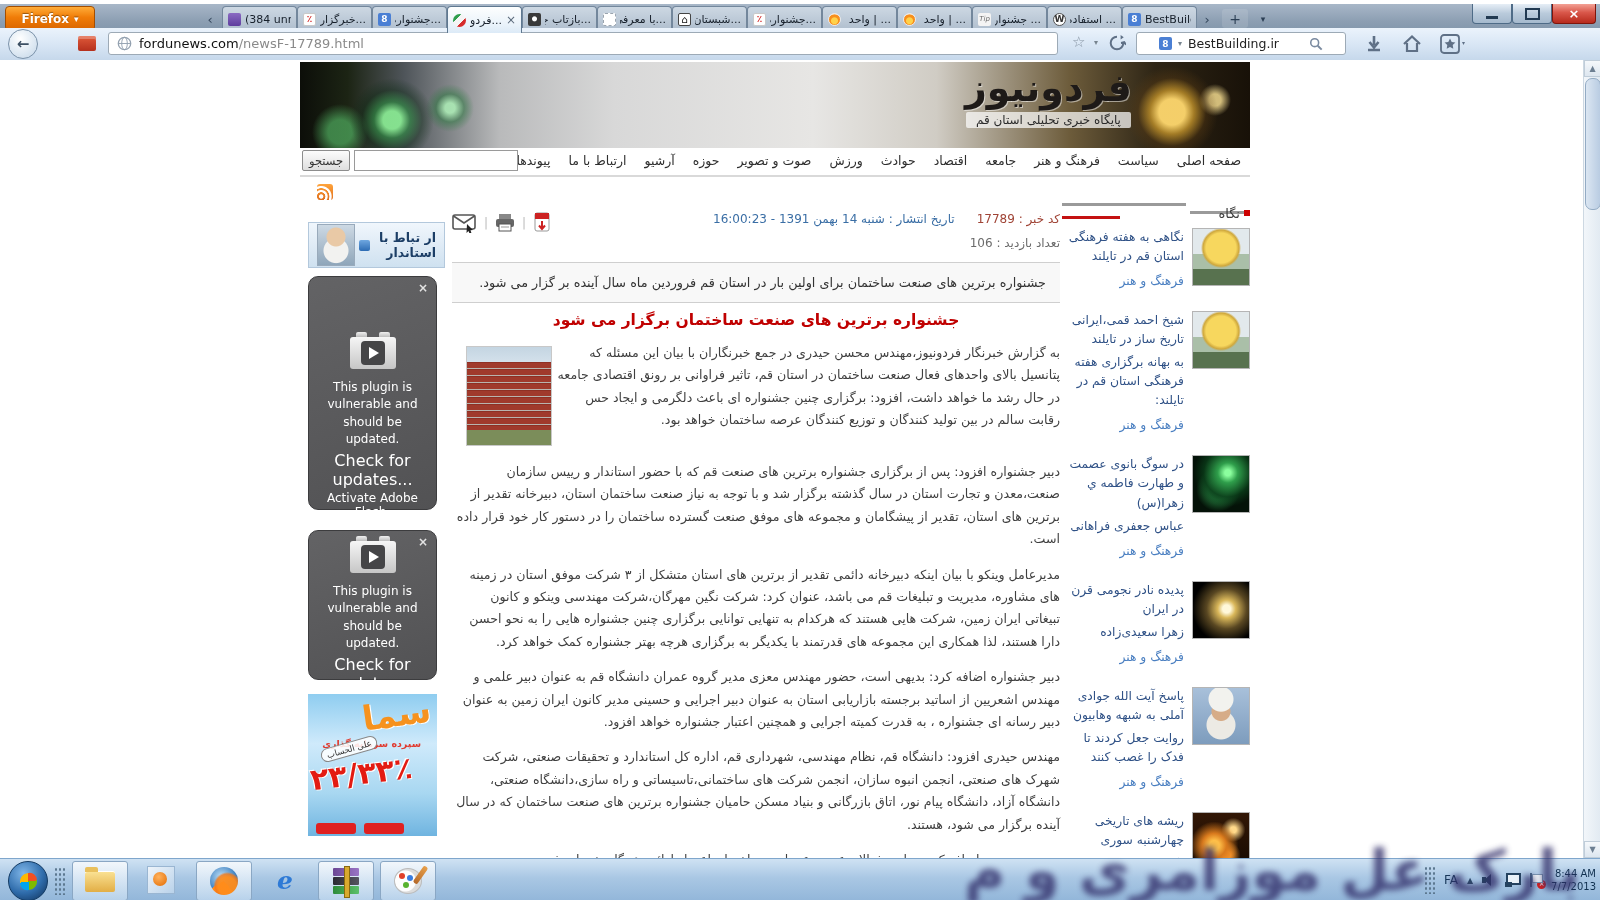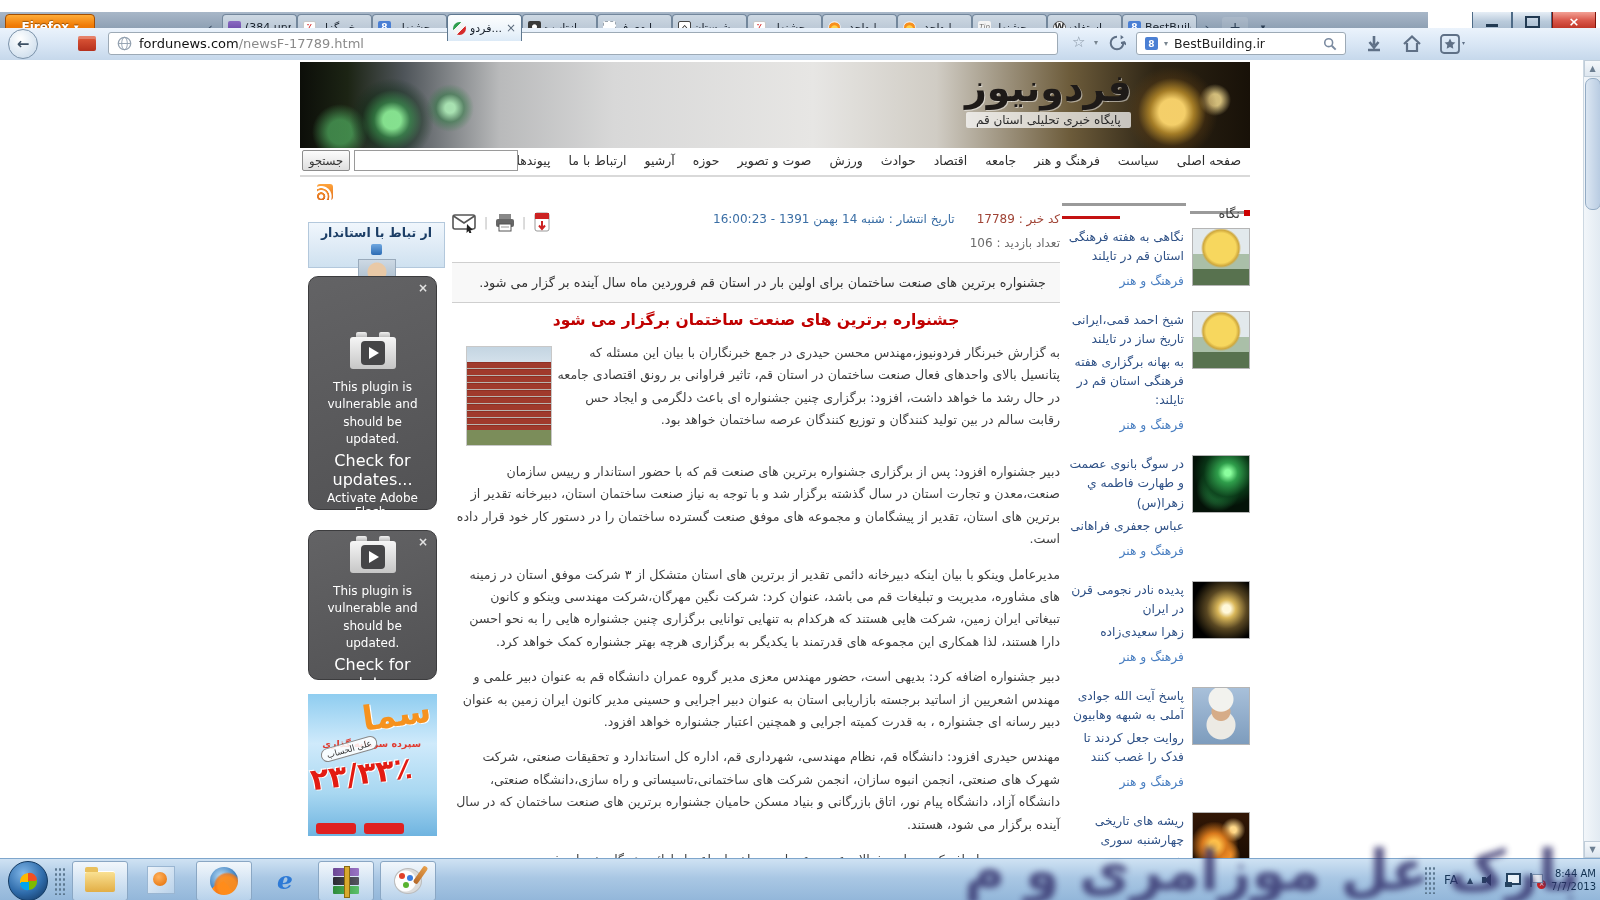--- a/index.html
+++ b/index.html
@@ -1,20 +1,20 @@
 <!DOCTYPE html>
 <html><head>
 <meta charset="utf-8">
 <style>
   html,body{margin:0;padding:0;}
   body{width:1600px;height:900px;overflow:hidden;position:relative;background:#fff;
        font-family:"DejaVu Sans",sans-serif;font-size:13px;}
   .rtl{direction:rtl;text-align:right;}
   
-  #tabstrip{position:absolute;left:0;top:12px;width:1428px;height:28px;
+  #tabstrip{position:absolute;left:0;top:4px;width:1600px;height:28px;
     background:linear-gradient(180deg,#a8b7c8,#8d9fb3 60%,#8196ab);border-bottom:1px solid #6c86a0;}
   #ffbtn{position:absolute;left:5px;top:2px;width:88px;height:23px;border-radius:4px;
     background:linear-gradient(180deg,#ffac38,#f07c07 45%,#d96500);border:1px solid #a34d00;
     color:#fff;font-weight:bold;font-size:12px;display:flex;align-items:center;justify-content:center;gap:5px;
     text-shadow:0 -1px 1px rgba(0,0,0,.4);}
   #ffbtn::after{content:"▾";font-size:9px;}
   .tabnav{position:absolute;top:6px;width:16px;height:18px;color:#33465c;font-size:13px;
     display:flex;align-items:center;justify-content:center;}
   .tabnav-left{left:202px;}.tabnav-left::before{content:"‹";}
   .tabnav-right{left:1199px;}.tabnav-right::before{content:"›";}
@@ -72,21 +72,21 @@
   #urlbar{position:absolute;left:108px;top:4px;width:950px;height:23px;box-sizing:border-box;
     background:#fff;border:1px solid #9daab6;border-radius:3px;display:flex;align-items:center;padding:0 8px;gap:7px;}
   #urlbar .domain{color:#111;}
   #urlbar .path{color:#8a8a8a;}
   .star{position:absolute;left:1072px;top:5px;color:#8795a4;font-size:15px;}
   .star::before{content:"☆";}
   .drop{position:absolute;left:1094px;top:10px;color:#77848f;font-size:8px;}
   .drop::before{content:"▾";}
   #reload{position:absolute;left:1108px;top:6px;}
   #searchbox{position:absolute;left:1136px;top:4px;width:210px;height:23px;box-sizing:border-box;
-    background:#fff;border:1px solid #9daab6;border-radius:3px;display:flex;align-items:center;padding:0 8px;gap:6px;font-size:12.5px;color:#222;}
+    background:#fff;border:1px solid #9daab6;border-radius:3px;display:flex;align-items:center;padding:0 22px;gap:6px;font-size:12.5px;color:#222;}
   #searchbox .sdrop{font-size:8px;color:#77848f;}
   #searchbox .sdrop::before{content:"▾";}
   #searchbox .sval{flex:1;}
   .tbicon{position:absolute;top:6px;}
   
   #viewport{position:absolute;left:0;top:60px;width:1583px;height:798px;background:#fff;overflow:hidden;}
   #scrollbar{position:absolute;left:1583px;top:60px;width:17px;height:798px;
     background:linear-gradient(90deg,#f2f6fa,#e2eaf2);border-left:1px solid #cdd8e2;box-sizing:border-box;}
   .sarrow{position:absolute;left:0;width:17px;height:17px;display:flex;align-items:center;justify-content:center;
     font-size:8px;color:#6d7f92;background:linear-gradient(180deg,#f5f8fb,#dde6ef);border:1px solid #c0cdd9;box-sizing:border-box;}
@@ -119,21 +119,21 @@
   #sitesearch input{width:158px;height:17px;border:1px solid #9a9a9a;font-size:12px;}
   #rss{position:absolute;left:17px;top:122px;width:16px;height:16px;border-radius:3px;
     background:
       radial-gradient(circle at 26% 78%, #fff 0 1.8px, transparent 2.6px),
       radial-gradient(circle at 26% 78%, transparent 0 4px, #fff 4.5px 6px, transparent 7px),
       radial-gradient(circle at 26% 78%, transparent 0 8px, #fff 8.5px 10px, transparent 11px),
       linear-gradient(180deg,#ffa43c,#e0701d);}
   
   #leftrail{position:absolute;left:8px;top:160px;width:137px;}
   #govbanner{position:relative;width:137px;height:46px;box-sizing:border-box;border:1px solid #b3c8dc;
-    background:linear-gradient(180deg,#f0f6fc,#cfe1f0);display:flex;align-items:center;direction:rtl;padding:2px;gap:4px;flex-direction:column;}
+    background:linear-gradient(180deg,#f0f6fc,#cfe1f0);display:flex;align-items:center;direction:rtl;padding:8px;gap:4px;}
   #govphoto{flex:none;width:36px;height:40px;border:1px solid #9ab;
     background:
       radial-gradient(circle at 50% 30%, #e9c9a6 0 9px, transparent 10px),
       radial-gradient(circle at 50% 64%, #f2f2f0 0 12px, transparent 13px),
       linear-gradient(180deg,#cdd9e4,#8fa6ba);}
   #govtext{font-size:12.5px;font-weight:bold;color:#1c3e66;}
   #govicon{flex:none;width:11px;height:11px;border-radius:2px;background:linear-gradient(#6fa7e0,#2d6cb4);}
   .pluginbox{position:relative;width:129px;box-sizing:border-box;margin-top:20px;border-radius:10px;
     background:linear-gradient(160deg,#636365,#525254);border:1px solid #3c3c3e;color:#fff;
     text-align:center;padding:4px 7px 16px;}

